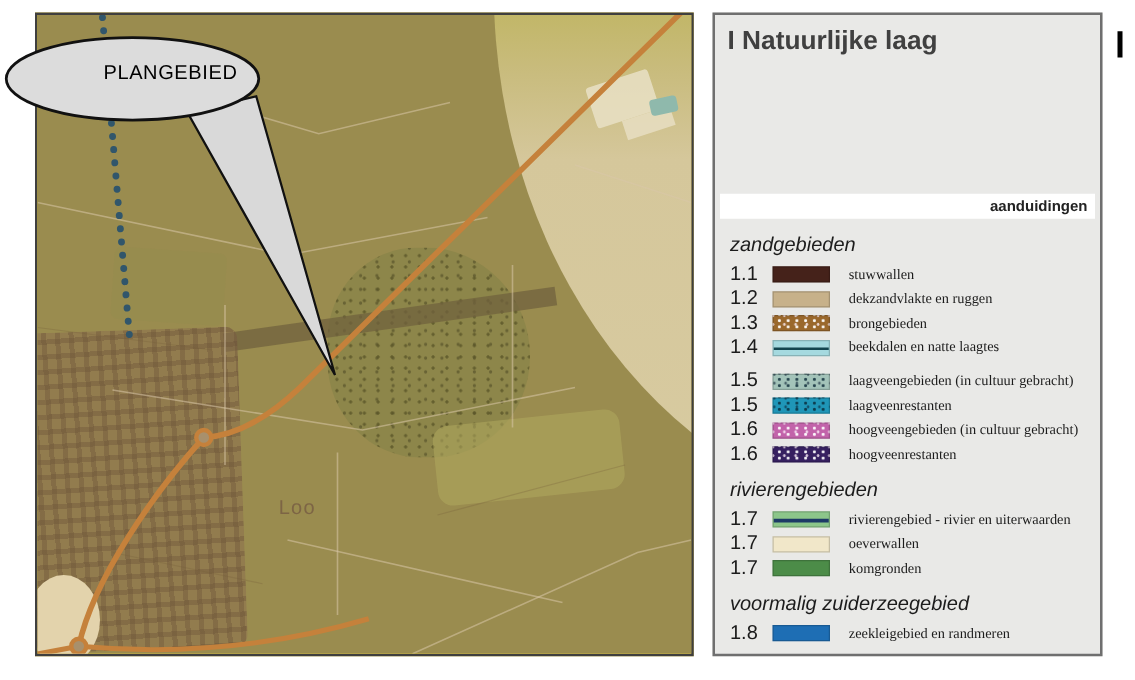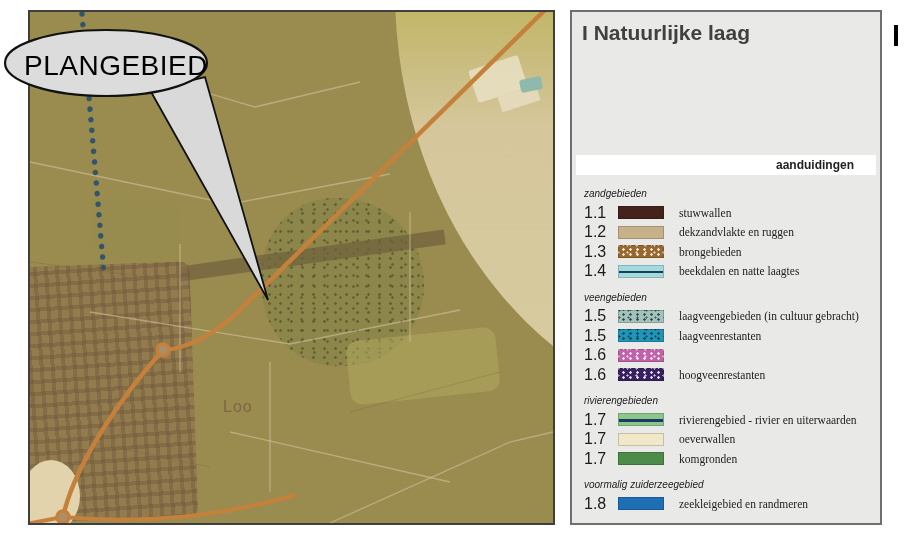--- a/index.html
+++ b/index.html
@@ -71,40 +71,40 @@
   svg.map-lines{left:0;top:0;z-index:4;}
   .loo-label{
     left:193px;top:386px;z-index:5;
     font-size:16px;letter-spacing:1px;color:rgba(122,96,68,.9);
   }
 
   
   svg.callout{position:absolute;left:0;top:0;z-index:10;pointer-events:none;}
   .callout-text{
     position:absolute;left:24px;top:50px;width:166px;z-index:11;
-    text-align:right;font-size:28px;color:#000;letter-spacing:.5px;
+    text-align:right;font-size:16px;color:#000;letter-spacing:.5px;
   }
 
   
   .legend{
     position:absolute;left:570px;top:10px;width:312px;height:515px;
     box-sizing:border-box;border:2px solid #6f6f6f;background:#e9e9e7;
   }
   .legend-title{
     position:absolute;left:10px;top:9px;
     font-size:21px;font-weight:bold;color:#189ad6;
   }
   .aand-bar{
     position:absolute;left:4px;right:4px;top:143px;height:20px;background:#ffffff;
     display:flex;align-items:center;justify-content:flex-end;
   }
-  .aand-bar span{font-size:12px;font-weight:bold;color:#222;padding-right:22px;}
+  .aand-bar span{font-size:12px;font-weight:bold;color:#222;padding-right:6px;}
   .legend-body{position:absolute;left:12px;right:6px;top:176px;}
   .lgroup-name{
-    font-style:italic;font-size:10px;color:#1c1c1c;margin:0 0 7px 0;
+    font-style:italic;font-size:16px;color:#1c1c1c;margin:0 0 7px 0;
   }
   .lgroup{margin-bottom:14px;}
   .lrow{display:flex;align-items:center;margin-bottom:6.5px;height:13px;}
   .lcode{width:34px;font-size:16px;color:#1c1c1c;}
   .lswatch{
     width:46px;height:13px;margin-right:15px;flex:0 0 46px;
     border:1px solid rgba(0,0,0,.18);box-sizing:border-box;position:relative;
   }
   .llabel{font-size:11.5px;color:#1c1c1c;white-space:nowrap;font-family:Liberation Serif, serif;}
   .pat-dots-light{
@@ -209,34 +209,34 @@
           <span class="llabel">brongebieden</span>
         </div>
         <div class="lrow">
           <span class="lcode">1.4</span>
           <span class="lswatch pat-line-teal" style="background-color: rgb(165, 217, 223);"></span>
           <span class="llabel">beekdalen en natte laagtes</span>
         </div>
       </div>
 
       <div class="lgroup">
-        <div class="lgroup-name">veengebieden</div>
         <div class="lrow">
           <span class="lcode">1.5</span>
           <span class="lswatch pat-dots-dark" style="background-color: rgb(163, 195, 185);"></span>
           <span class="llabel">laagveengebieden (in cultuur gebracht)</span>
         </div>
         <div class="lrow">
           <span class="lcode">1.5</span>
           <span class="lswatch pat-dots-dark" style="background-color: rgb(31, 150, 184);"></span>
           <span class="llabel">laagveenrestanten</span>
         </div>
         <div class="lrow">
           <span class="lcode">1.6</span>
           <span class="lswatch pat-dots-light" style="background-color: rgb(194, 99, 170);"></span>
+          <span class="llabel">hoogveengebieden (in cultuur gebracht)</span>
         </div>
         <div class="lrow">
           <span class="lcode">1.6</span>
           <span class="lswatch pat-dots-light" style="background-color: rgb(54, 32, 96);"></span>
           <span class="llabel">hoogveenrestanten</span>
         </div>
       </div>
 
       <div class="lgroup">
         <div class="lgroup-name">rivierengebieden</div>

